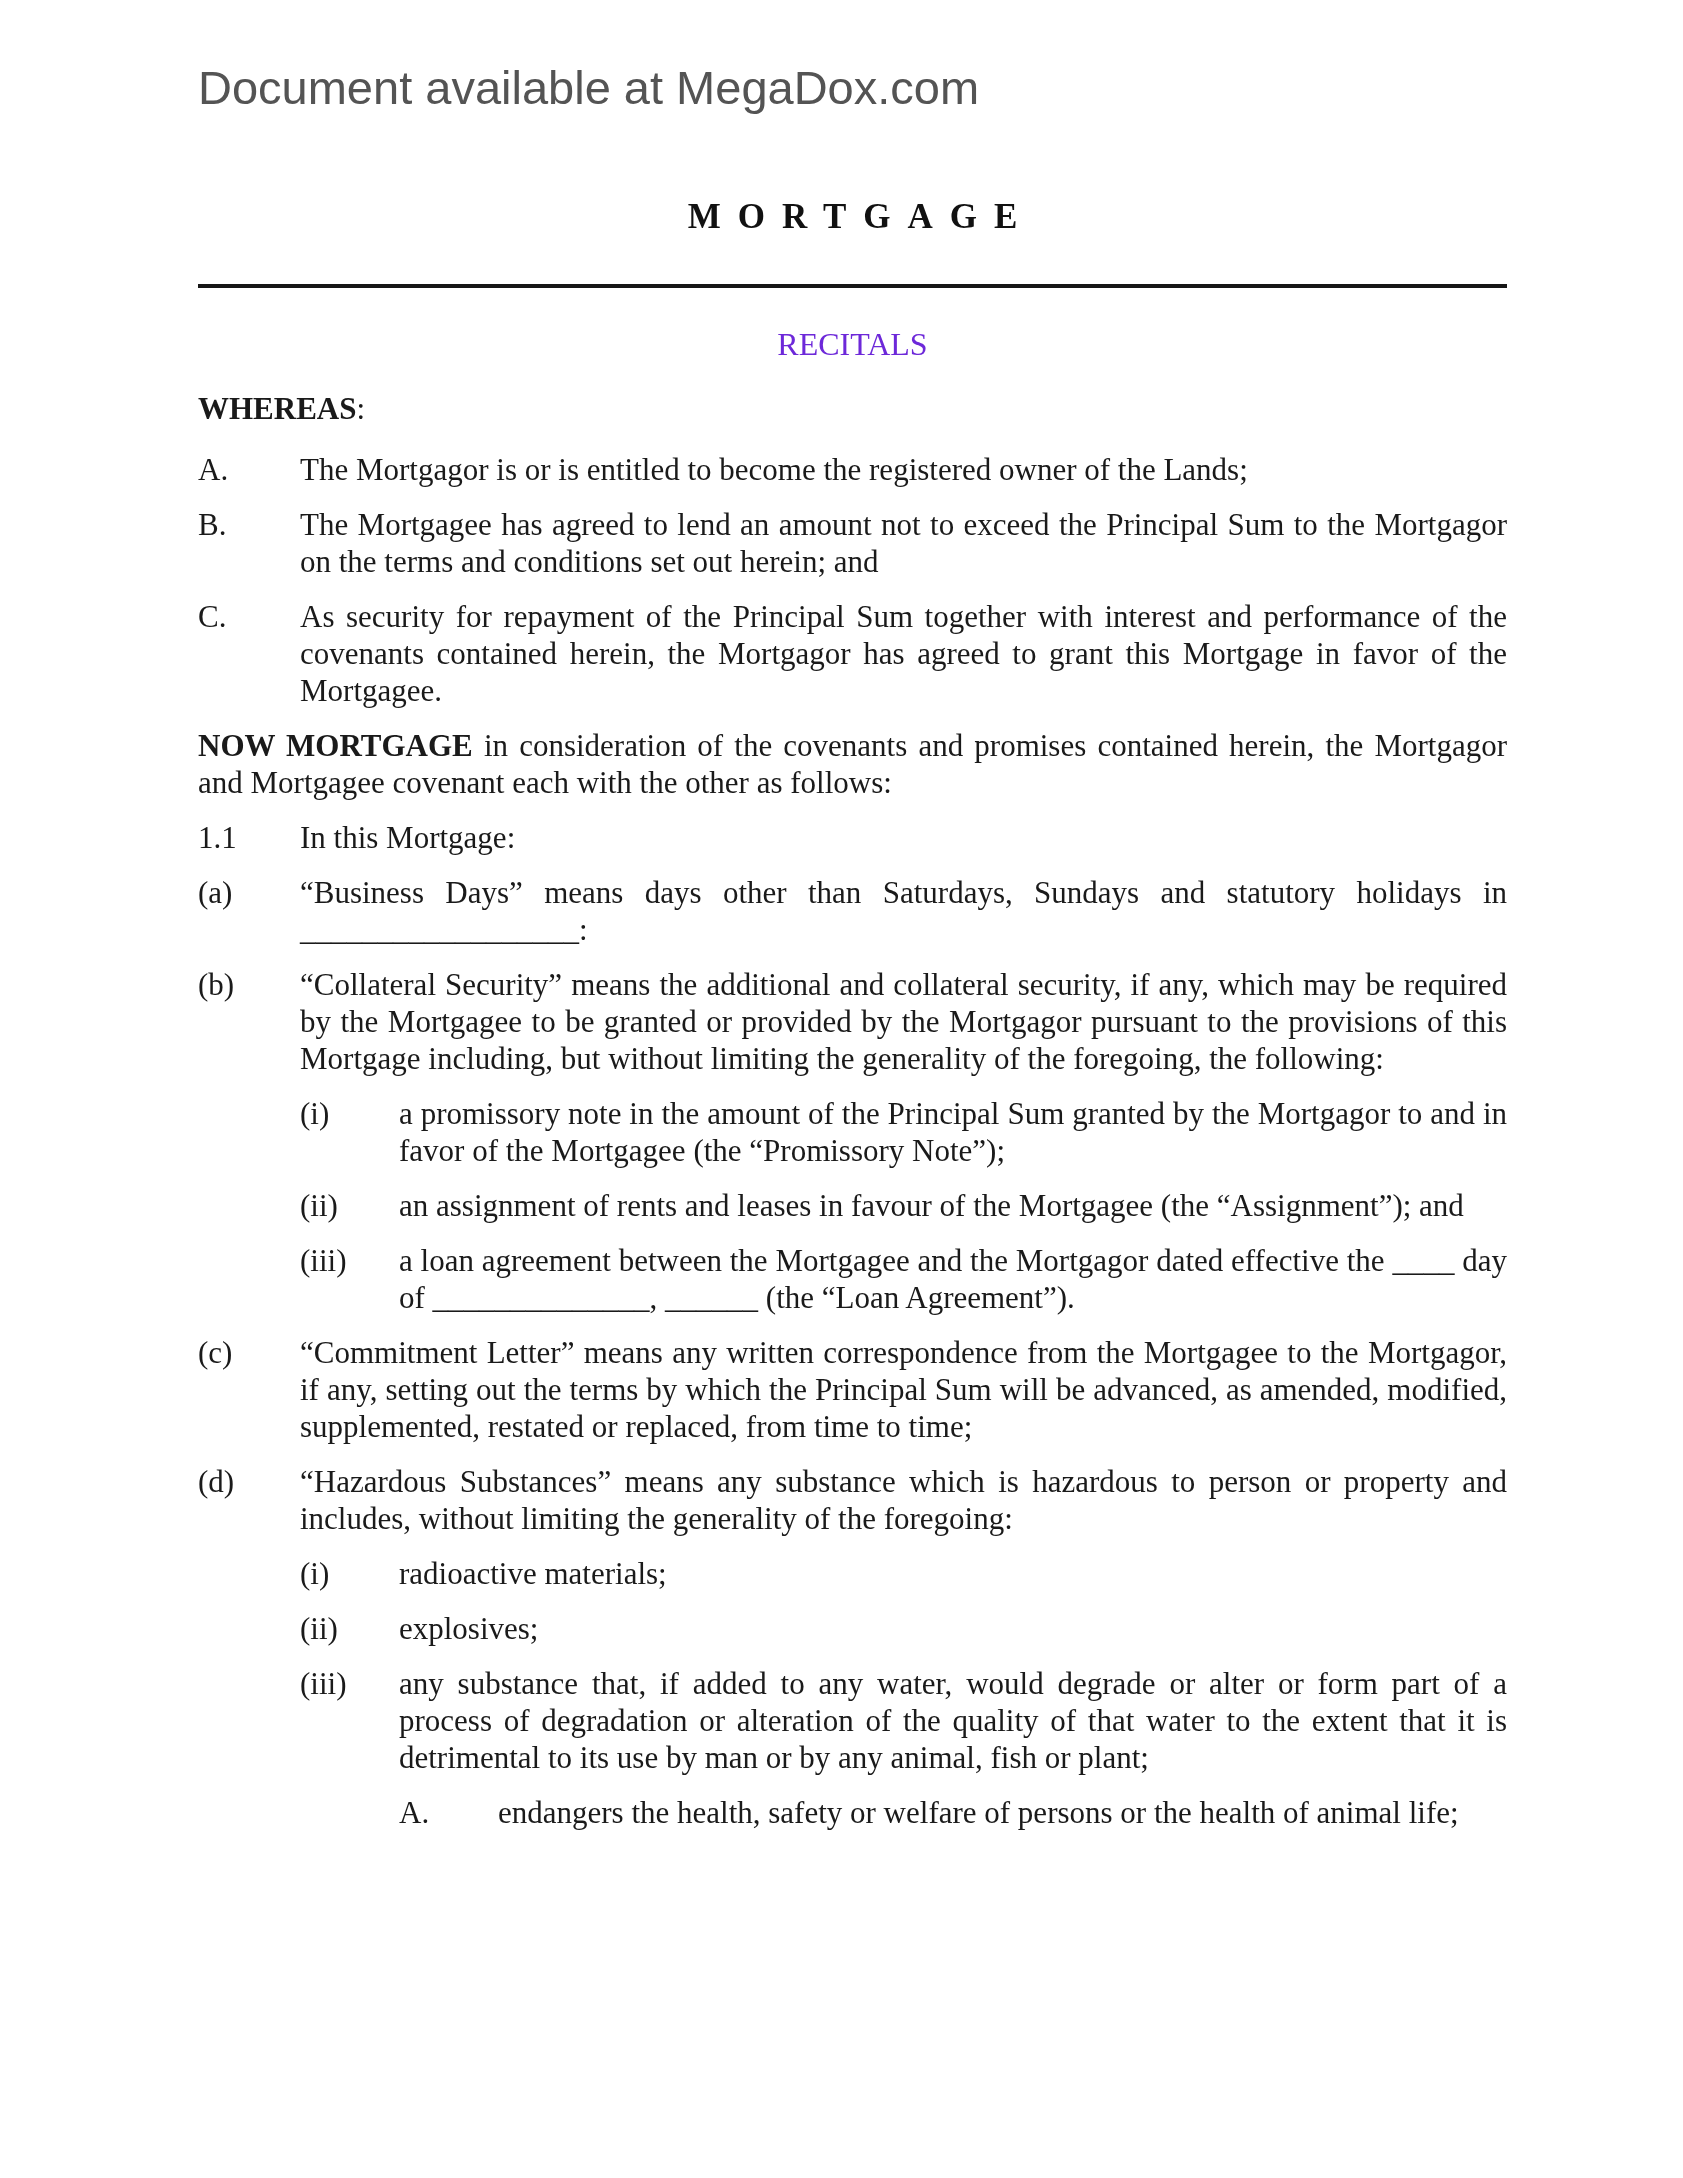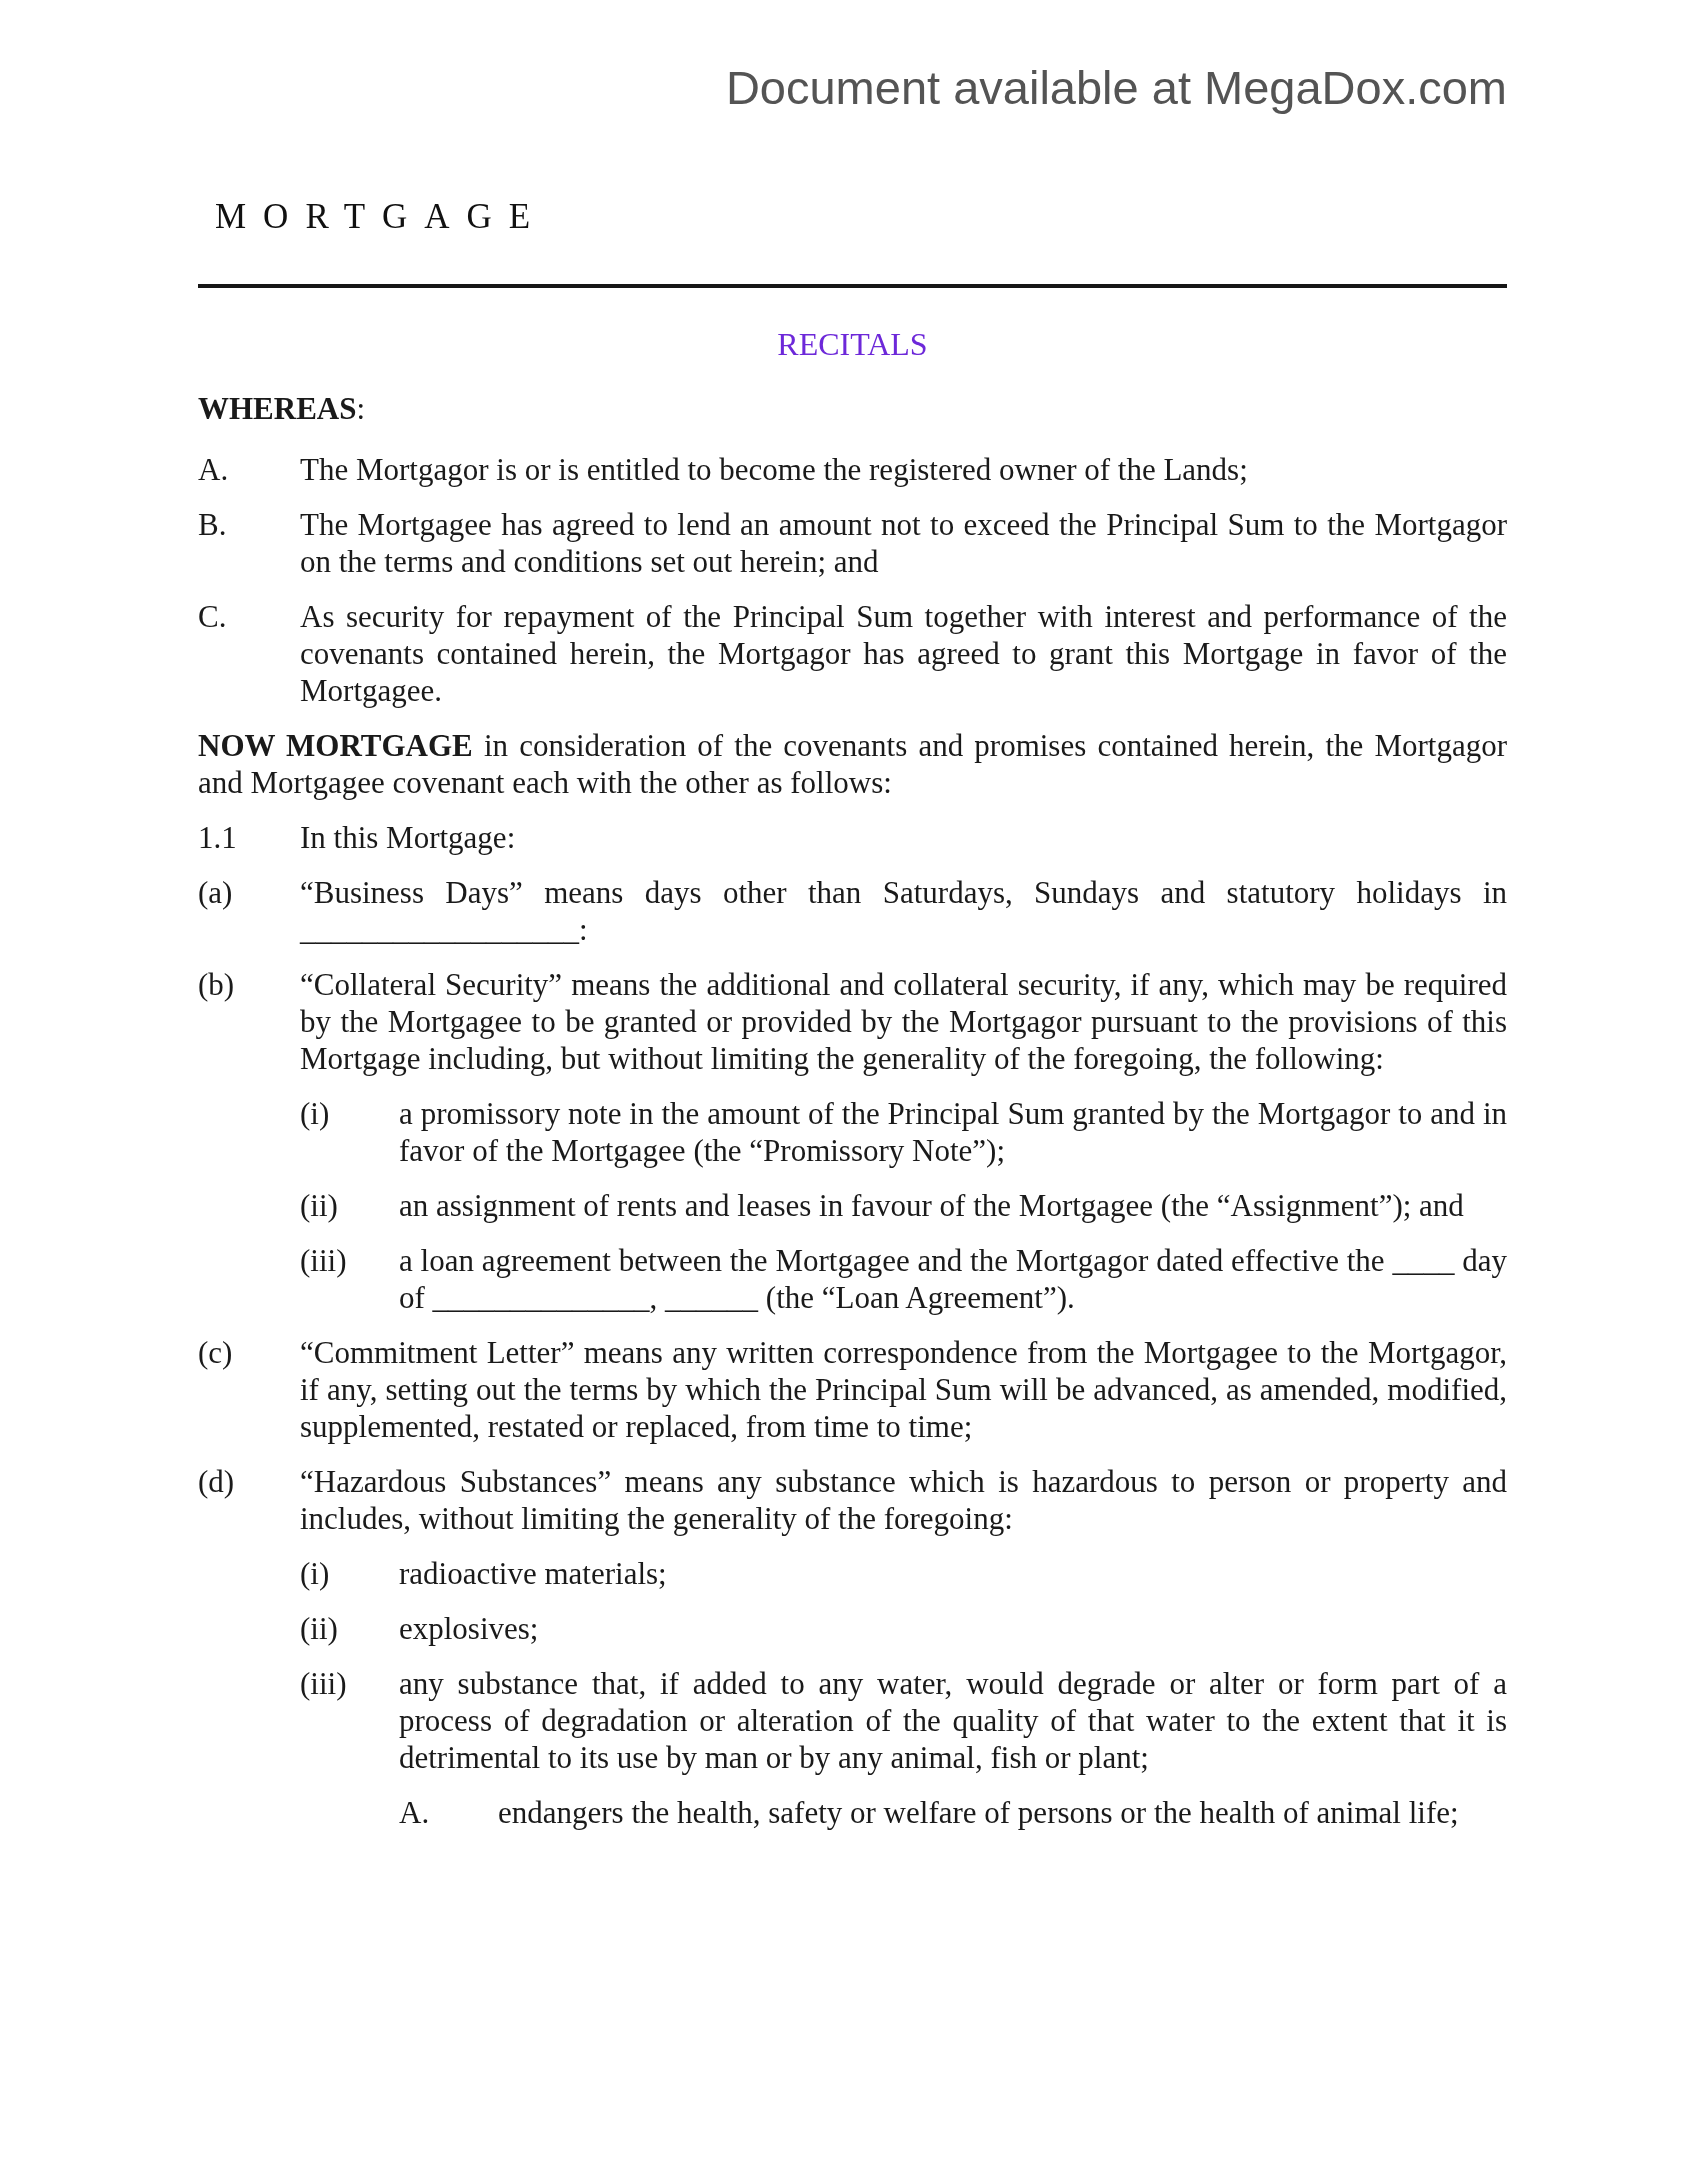--- a/index.html
+++ b/index.html
@@ -16,26 +16,27 @@
     overflow: hidden;
   }
   .page {
     padding: 0 176px 0 198px; 
   }
   .watermark {
     font-family: "Liberation Sans", sans-serif;
     font-size: 47px;
     line-height: 50px;
     color: #545454;
-    text-align: right;
+    text-align: left;
     padding-top: 63px;
   }
   .doc-title {
     margin-top: 83px;
-    font-weight: normal;
+    text-align: center;
+    font-weight: bold;
     font-size: 35px;
     line-height: 42px;
     letter-spacing: 17px;
     text-indent: 17px; 
     color: #111111;
   }
   .rule {
     border: none;
     border-top: 4px solid #161616;
     margin: 46px 0 0 0;

